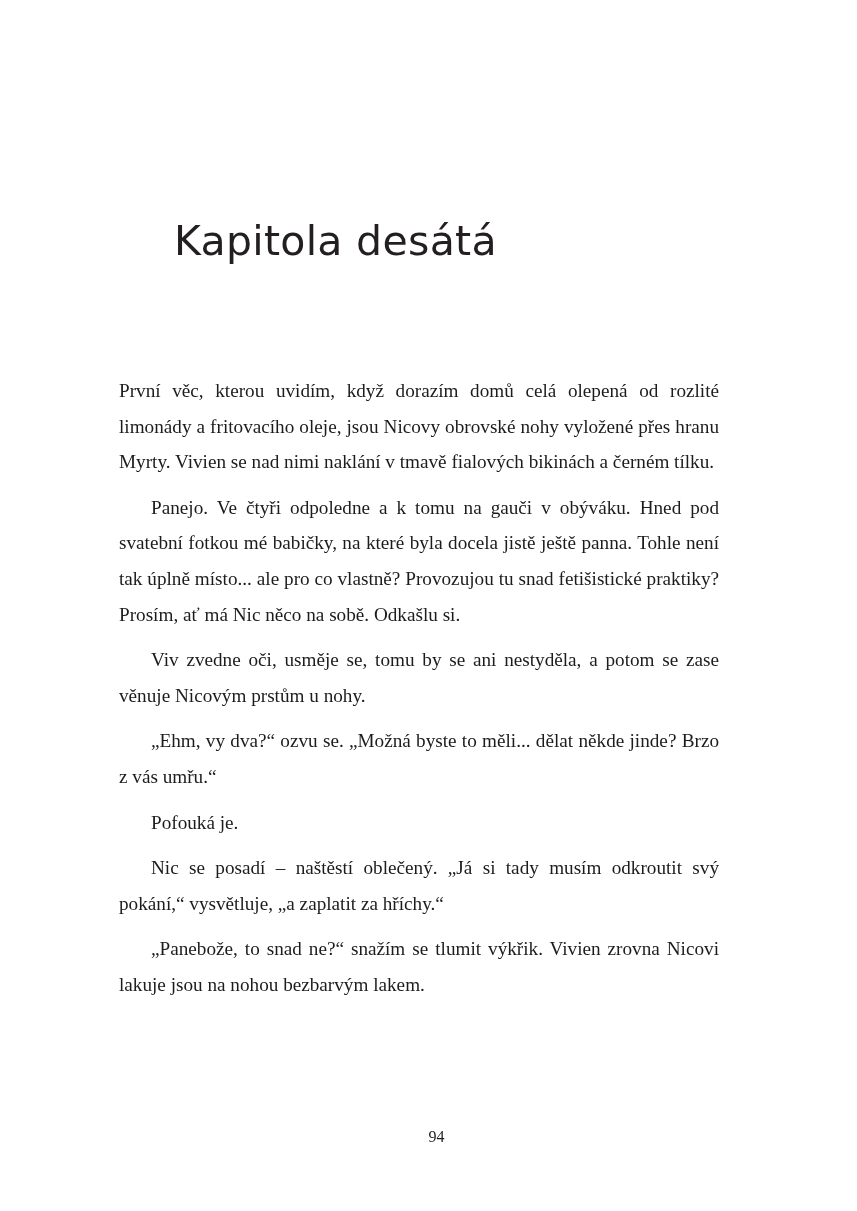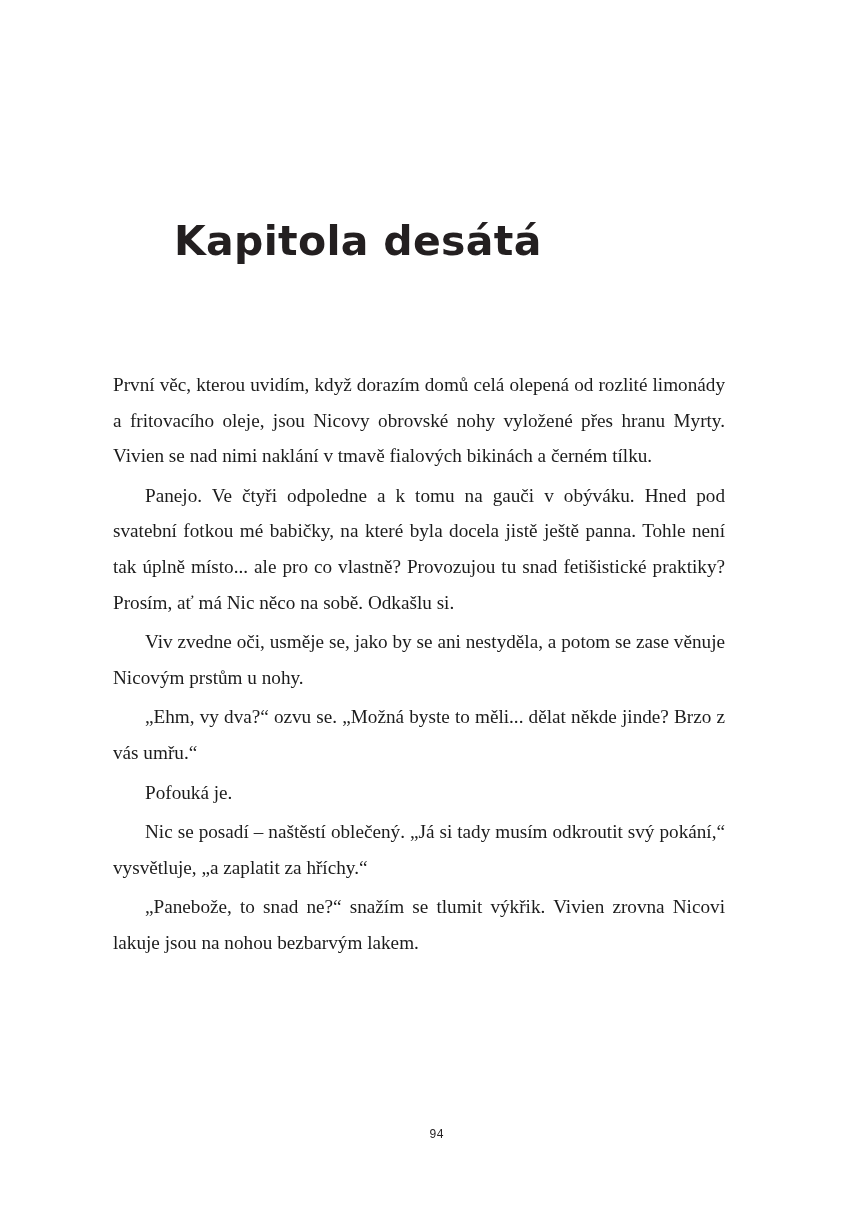--- a/index.html
+++ b/index.html
@@ -18,66 +18,66 @@
     position: relative;
     width: 857px;
     height: 1211px;
     box-sizing: border-box;
   }
   .chapter-title {
     position: absolute;
     left: 174px;
     top: 190px;
     font-family: "DejaVu Sans", sans-serif;
-    font-weight: 700;
+    font-weight: 400;
     font-size: 41px;
     letter-spacing: 0.3px;
     color: #231f20;
     white-space: nowrap;
   }
   .body-text {
     position: absolute;
     left: 109px;
     top: 363px;
     width: 620px;
     font-size: 19.2px;
     line-height: 35.6px;
     text-align: justify;
     text-justify: inter-word;
     color: #1c1c1c;
     hyphens: none;
   }
   .body-text p {
-    margin: 4px;
+    margin: 10px;
   }
   .body-text p.indent {
     text-indent: 32px;
   }
   .page-number {
     position: absolute;
     left: 16px;
     right: 0;
     top: 1128px;
     text-align: center;
-    font-family: Liberation Mono, monospace;
-    font-size: 12px;
+    font-family: Liberation Serif, serif;
+    font-size: 16px;
     color: #231f20;
   }
 </style>
 </head>
 <body>
 
 <div class="page">
 
   <h1 class="chapter-title">Kapitola desátá</h1>
 
   <div class="body-text">
     <p>První věc, kterou uvidím, když dorazím domů celá olepená od rozlité limonády a fritovacího oleje, jsou Nicovy obrovské nohy vyložené přes hranu Myrty. Vivien se nad nimi naklání v tmavě fialových bikinách a černém tílku.</p>
     <p class="indent">Panejo. Ve čtyři odpoledne a k tomu na gauči v obýváku. Hned pod svatební fotkou mé babičky, na které byla docela jistě ještě panna. Tohle není tak úplně místo... ale pro co vlastně? Provozujou tu snad fetišistické praktiky? Prosím, ať má Nic něco na sobě. Odkašlu si.</p>
-    <p class="indent">Viv zvedne oči, usměje se, jako by se ani nestyděla, a potom se zase věnuje Nicovým prstům u nohy.</p>
+    <p class="indent">Viv zvedne oči, usměje se, tomu by se ani nestyděla, a potom se zase věnuje Nicovým prstům u nohy.</p>
     <p class="indent">„Ehm, vy dva?“ ozvu se. „Možná byste to měli... dělat někde jinde? Brzo z vás umřu.“</p>
     <p class="indent">Pofouká je.</p>
     <p class="indent">Nic se posadí – naštěstí oblečený. „Já si tady musím odkroutit svý pokání,“ vysvětluje, „a zaplatit za hříchy.“</p>
     <p class="indent">„Panebože, to snad ne?“ snažím se tlumit výkřik. Vivien zrovna Nicovi lakuje jsou na nohou bezbarvým lakem.</p>
   </div>
 
   <div class="page-number">94</div>
 
 </div>
 

